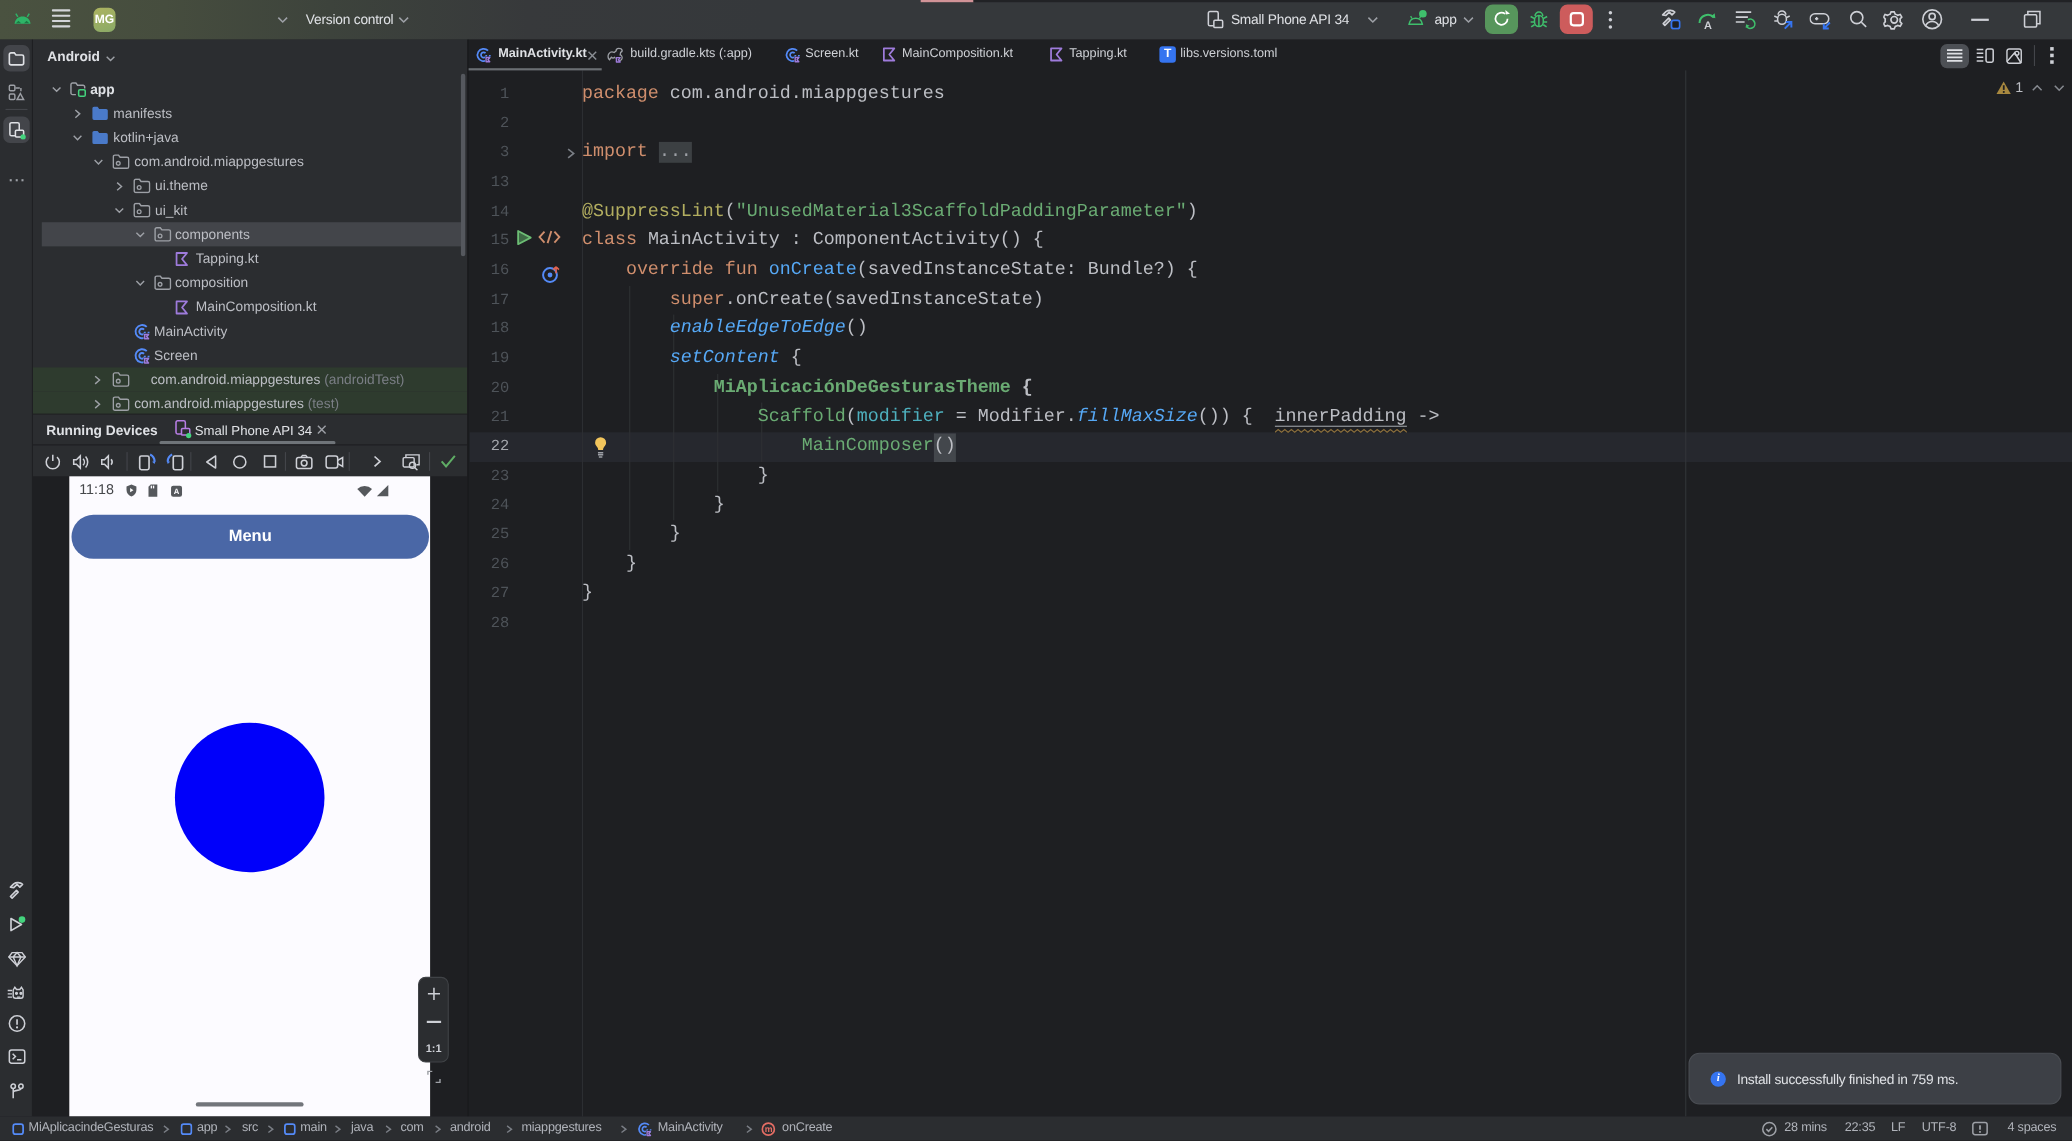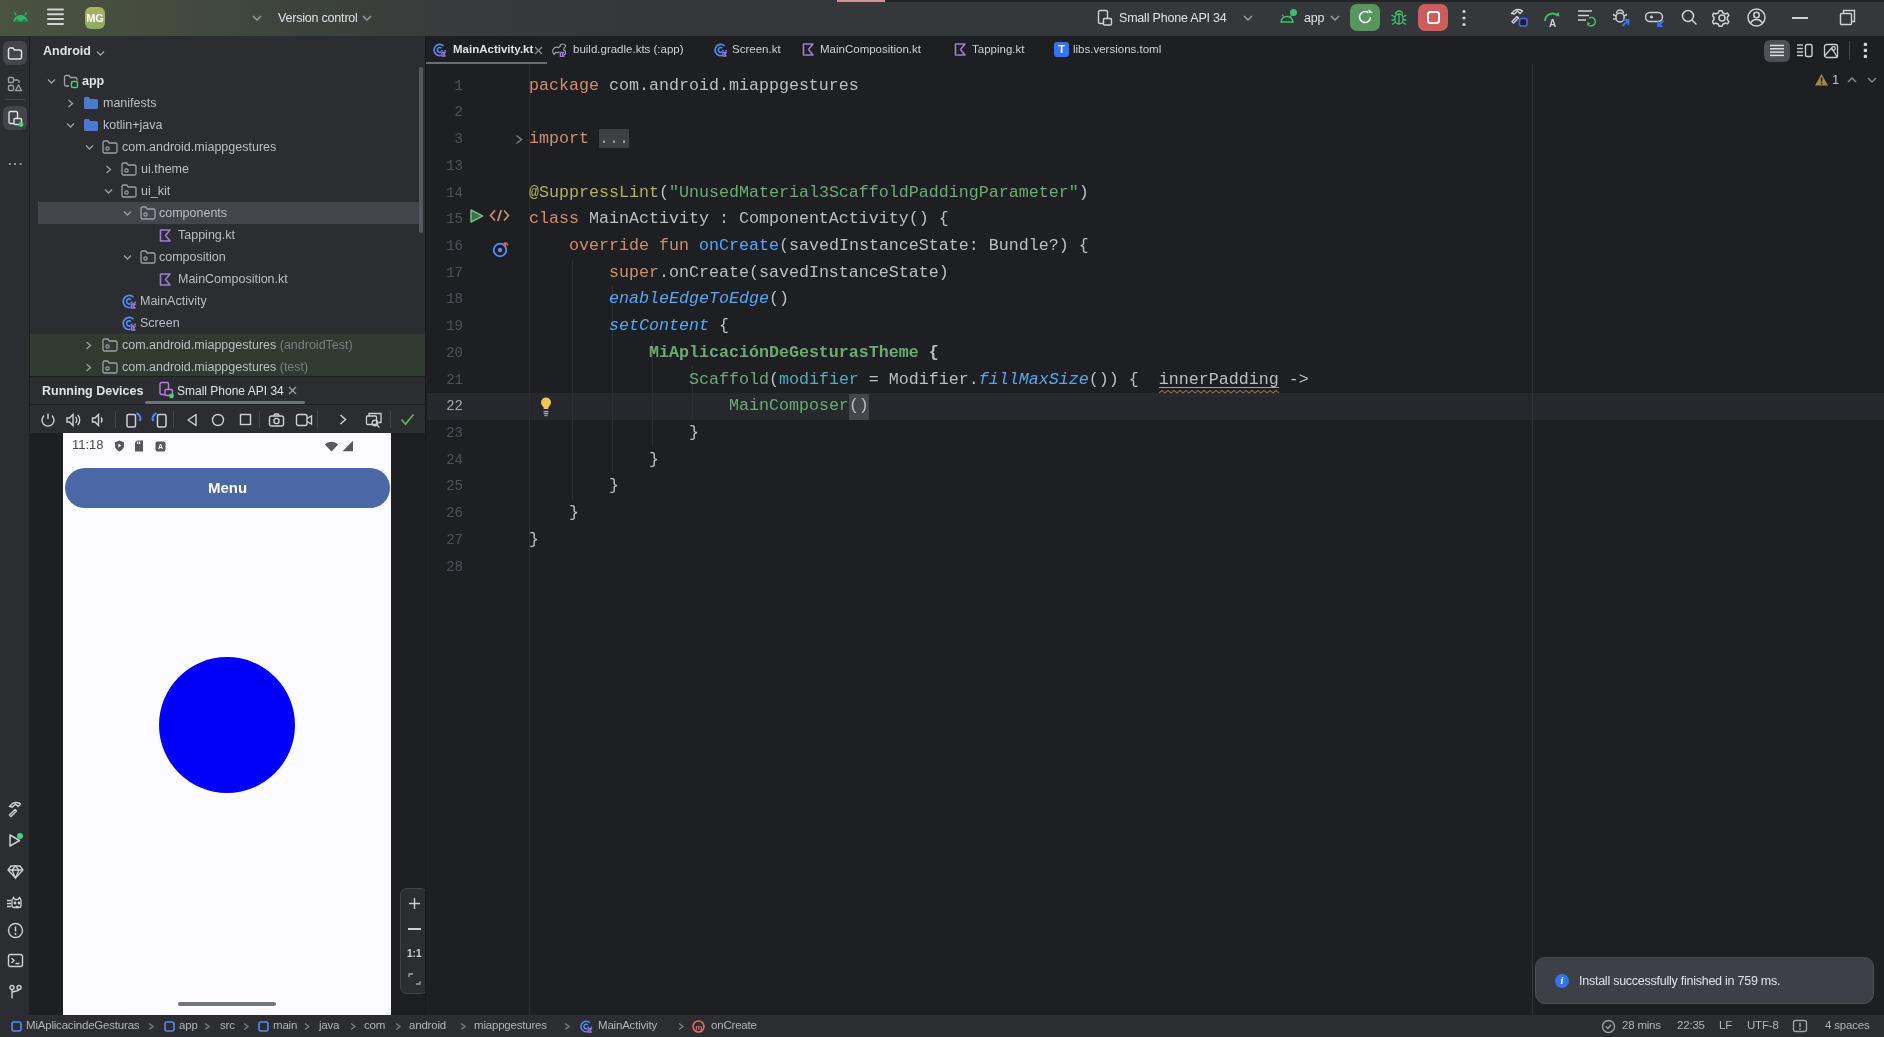--- a/index.html
+++ b/index.html
@@ -382,21 +382,21 @@
       <span class="lab" style="left:110px;">Screen</span>
     </div>
     <div class="trow" style="top:298px;">
       <svg class="abs" style="left:54px;top:6px;" width="9" height="11" viewBox="0 0 9 11">
           <path d="M2.5 2 l4 3.5 -4 3.5" fill="none" stroke="#9da0a6" stroke-width="1.3"></path>
         </svg>
       <svg class="abs" style="left:72px;top:4px;" width="16" height="14" viewBox="0 0 16 14">
         <path d="M1 2.5 a1.5 1.5 0 0 1 1.5-1.5 h3.2 l1.5 2 h6.3 a1.5 1.5 0 0 1 1.5 1.5 v7 a1.5 1.5 0 0 1 -1.5 1.5 h-11 a1.5 1.5 0 0 1 -1.5-1.5 z" fill="none" stroke="#9da0a6" stroke-width="1.3"></path>
         <circle cx="5.5" cy="8.5" r="1.7" fill="none" stroke="#9da0a6" stroke-width="1.2"></circle>
       </svg>
-      <span class="lab" style="left:92px;">com.android.miappgestures <span class="dim">(androidTest)</span></span>
+      <span class="lab" style="left:107px;">com.android.miappgestures <span class="dim">(androidTest)</span></span>
     </div>
     <div class="trow" style="top:320px;">
       <svg class="abs" style="left:54px;top:6px;" width="9" height="11" viewBox="0 0 9 11">
           <path d="M2.5 2 l4 3.5 -4 3.5" fill="none" stroke="#9da0a6" stroke-width="1.3"></path>
         </svg>
       <svg class="abs" style="left:72px;top:4px;" width="16" height="14" viewBox="0 0 16 14">
         <path d="M1 2.5 a1.5 1.5 0 0 1 1.5-1.5 h3.2 l1.5 2 h6.3 a1.5 1.5 0 0 1 1.5 1.5 v7 a1.5 1.5 0 0 1 -1.5 1.5 h-11 a1.5 1.5 0 0 1 -1.5-1.5 z" fill="none" stroke="#9da0a6" stroke-width="1.3"></path>
         <circle cx="5.5" cy="8.5" r="1.7" fill="none" stroke="#9da0a6" stroke-width="1.2"></circle>
       </svg>
       <span class="lab" style="left:92px;">com.android.miappgestures <span class="dim">(test)</span></span>
@@ -513,21 +513,21 @@
 
       <div class="abs" style="left:2px;top:35px;width:325px;height:40px;background:#4a67a6;border-radius:20px;">
         <div style="width:100%;text-align:center;line-height:40px;color:#fff;font-weight:700;font-size:15px;">Menu</div>
       </div>
 
       <div class="abs" style="left:96px;top:224px;width:136px;height:136px;border-radius:50%;background:#0000fa;"></div>
 
       <div class="abs" style="left:115px;top:569px;width:98px;height:4px;border-radius:2px;background:#72757b;"></div>
     </div>
 
-    <div class="abs" style="left:370px;top:511px;width:28px;height:106px;background:#2b2d30;border:1px solid #404347;border-radius:7px;">
+    <div class="abs" style="left:350px;top:511px;width:28px;height:78px;background:#2b2d30;border:1px solid #404347;border-radius:7px;">
       <svg class="abs" style="left:7px;top:8px;" width="13" height="13" viewBox="0 0 13 13">
           <path d="M6.5 1 v11 M1 6.5 h11" stroke="#ced0d6" stroke-width="1.4"></path>
         </svg>
       <div class="abs" style="left:7px;top:39px;width:13px;height:1.5px;background:#ced0d6;"></div>
       <span style="position:absolute;left:6px;top:59px;font-size:10px;font-weight:700;color:#ced0d6;">1:1</span>
       <svg class="abs" style="left:7px;top:84px;" width="13" height="12" viewBox="0 0 13 12">
           <path d="M1 4 v-3 h4 M12 8 v3 h-4" fill="none" stroke="#9da0a6" stroke-width="1.3"></path>
         </svg>
     </div>
   </div>

